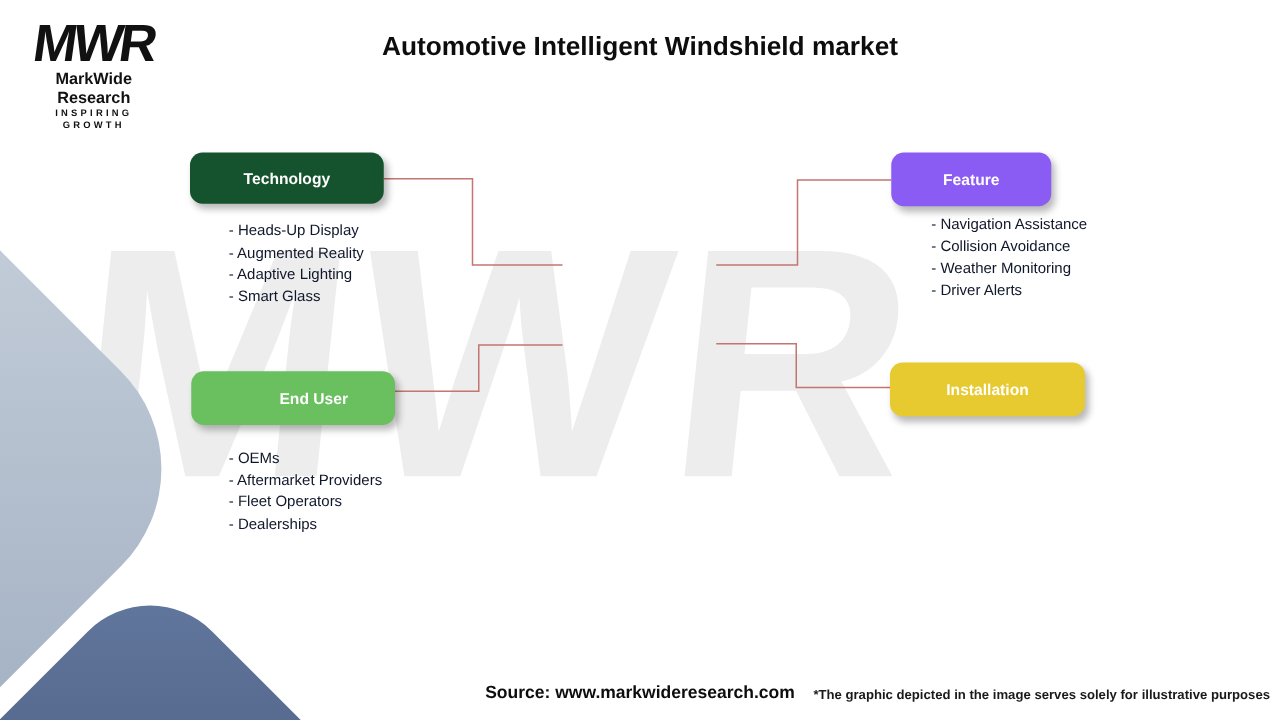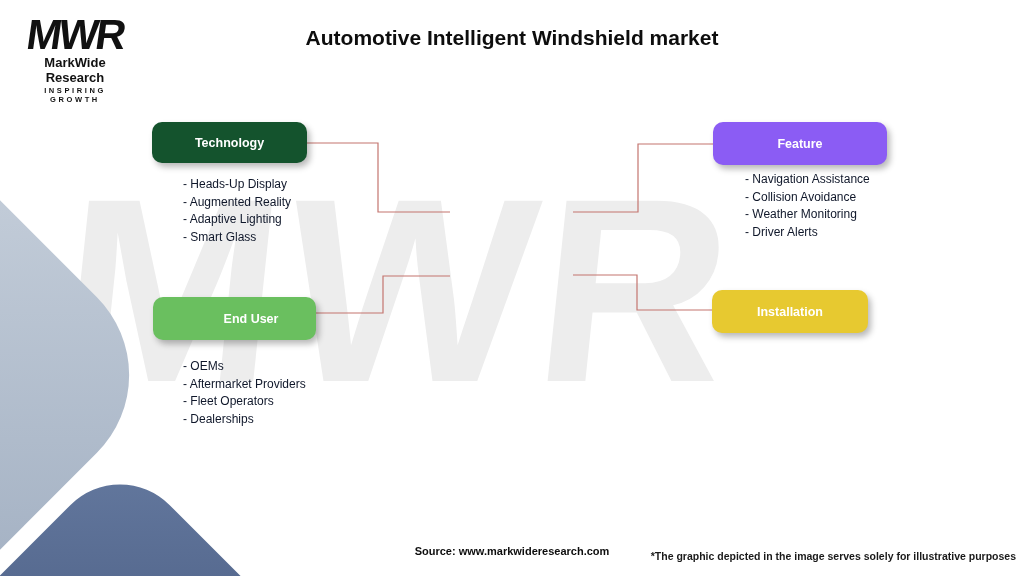--- a/index.html
+++ b/index.html
@@ -29,41 +29,41 @@
 
   
   .connectors{ position:absolute; left:0; top:0; z-index:2; }
 
   
   .cat-box{ position:absolute; border-radius:10px; z-index:3;
     display:flex; align-items:center; justify-content:center;
     box-shadow:3px 4px 6px rgba(0,0,0,.28); }
   .cat-box .cat-label{ color:#fff; font-weight:700; font-size:12.5px; }
   .box-technology{ left:152px; top:122px; width:155px; height:41px; }
-  .box-feature{ left:713px; top:122px; width:174px; height:43px; }
+  .box-feature{ left:713px; top:122px; width:128px; height:43px; }
   .box-enduser{ left:153px; top:297px; width:163px; height:43px; }
   .box-installation{ left:712px; top:290px; width:156px; height:43px; }
 
   .cat-list{ position:absolute; z-index:3; font-size:12px; color:#0f172a; line-height:17.5px; }
   .list-technology{ left:183px; top:176px; }
   .list-feature{ left:745px; top:171px; }
   .list-enduser{ left:183px; top:358px; }
   .list-installation{ left:745px; top:342px; }
 
   
   .center-node{ position:absolute; left:450px; top:191px; width:123px; height:134px;
     border-radius:24px; z-index:3; display:flex; flex-direction:column;
     align-items:center; justify-content:center;
     box-shadow:3px 5px 8px rgba(0,0,0,.32); }
   .center-node span{ display:block; color:#fff; font-weight:700; font-size:11.5px;
     line-height:14.5px; text-align:center; }
 
   
   .source-text{ position:absolute; left:0; width:1024px; top:545px; text-align:center;
-    font-size:11px; font-weight:700; color:#0d0d0d; z-index:3; }
+    font-size:14px; font-weight:700; color:#0d0d0d; z-index:3; }
   .disclaimer-text{ position:absolute; right:8px; top:550px; font-size:10.5px;
     font-weight:600; color:#1a1a1a; z-index:3; }
 </style>
 </head>
 <body>
 
 <div class="canvas">
 
   <div class="watermark">MWR</div>
   <div class="shape shape-light"></div>

